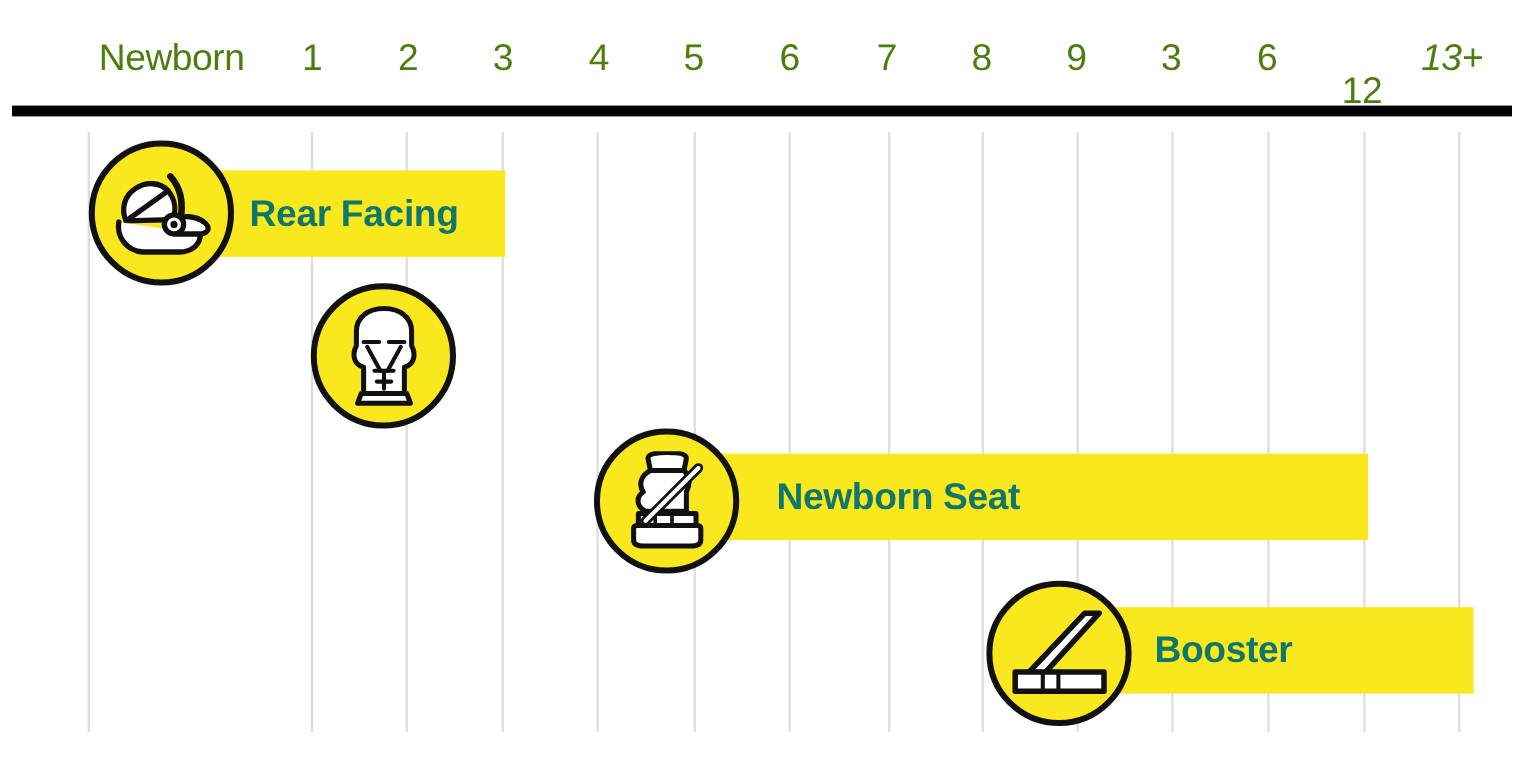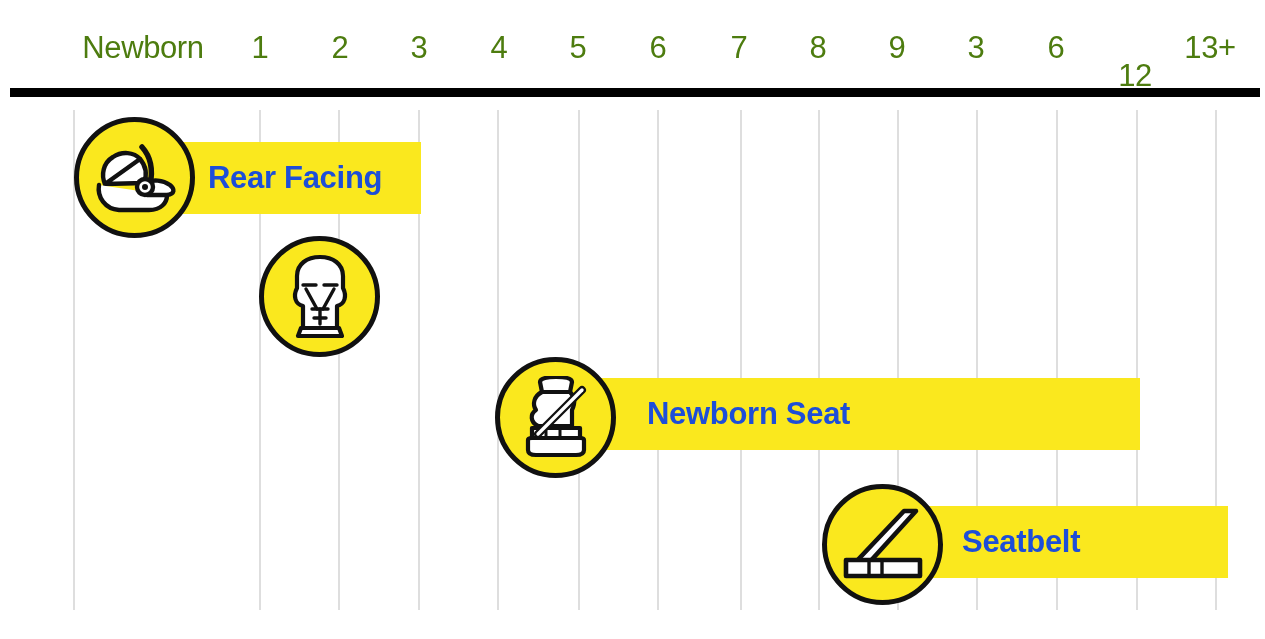--- a/index.html
+++ b/index.html
@@ -22,21 +22,21 @@
   .gridlines{position:absolute;left:0;top:110px;width:1265px;height:500px;}
   .gridline{position:absolute;top:0;width:2px;height:500px;background:#dedede;}
 
   
   .bars{position:absolute;left:0;top:0;width:1265px;height:639px;}
   .bar-row{position:absolute;height:72px;}
   .bar{position:absolute;left:0;top:0;height:72px;width:100%;
        background:#fae81e;}
   .bar-label{position:absolute;top:0;height:72px;display:flex;
              align-items:center;font-size:31px;font-weight:700;
-             color:#1d4ed8;letter-spacing:-0.3px;white-space:nowrap;
+             color:#0f766e;letter-spacing:-0.3px;white-space:nowrap;
              line-height:72px;}
 
   
   .icon-badge{position:absolute;border-radius:50%;
               background:#fae81e;border:5px solid #111111;
               box-sizing:border-box;display:flex;
               align-items:center;justify-content:center;}
   .icon-badge svg{display:block;}
 </style>
 </head>
@@ -51,21 +51,21 @@
     <div class="axis-tick" style="left:382px;width:74px;">3</div>
     <div class="axis-tick" style="left:462px;width:74px;">4</div>
     <div class="axis-tick" style="left:541px;width:74px;">5</div>
     <div class="axis-tick" style="left:621px;width:74px;">6</div>
     <div class="axis-tick" style="left:702px;width:74px;">7</div>
     <div class="axis-tick" style="left:781px;width:74px;">8</div>
     <div class="axis-tick" style="left:860px;width:74px;">9</div>
     <div class="axis-tick" style="left:939px;width:74px;">3</div>
     <div class="axis-tick" style="left:1019px;width:74px;">6</div>
     <div class="axis-tick" style="left:1098px;width:74px;margin-top:28px;">12</div>
-    <div class="axis-tick" style="left:1168px;width:84px;">13+</div>
+    <div class="axis-tick" style="left:1168px;width:84px;font-style:italic;">13+</div>
   </div>
 
   <div class="axis-rule"></div>
 
   <div class="gridlines">
     <div class="gridline" style="left:73px;"></div>
     <div class="gridline" style="left:259px;"></div>
     <div class="gridline" style="left:338px;"></div>
     <div class="gridline" style="left:418px;"></div>
     <div class="gridline" style="left:497px;"></div>
@@ -88,21 +88,21 @@
     </div>
 
 
     <div class="bar-row" style="left:545px;top:378px;width:595px;">
       <div class="bar"></div>
       <div class="bar-label" style="left:102px;">Newborn Seat</div>
     </div>
 
     <div class="bar-row" style="left:870px;top:506px;width:358px;">
       <div class="bar"></div>
-      <div class="bar-label" style="left:92px;">Seatbelt</div>
+      <div class="bar-label" style="left:92px;">Booster</div>
     </div>
   </div>
 
   <div class="icon-badge" style="left:74px;top:117px;width:121px;height:121px;">
     <svg width="88" height="78" viewBox="0 0 88 78" fill="none" stroke="#111111" stroke-width="4.4" stroke-linecap="round" stroke-linejoin="round">
       <path d="M14 45 C10 36 12 24 22 18 C31 12 43 13 49 20" fill="#ffffff"></path>
       <path d="M49 20 C55 27 56 36 53 44 L14 45 Z" fill="#ffffff"></path>
       <path d="M8 46 C6 58 14 70 28 71 L58 71 C70 71 76 64 76 56" fill="#ffffff"></path>
       <path d="M53 44 C62 40 72 41 79 46 C84 50 84 55 76 56 L56 56" fill="#ffffff"></path>
       <path d="M51 8 C60 18 62 32 59 46" fill="none" stroke-width="5.5"></path>

